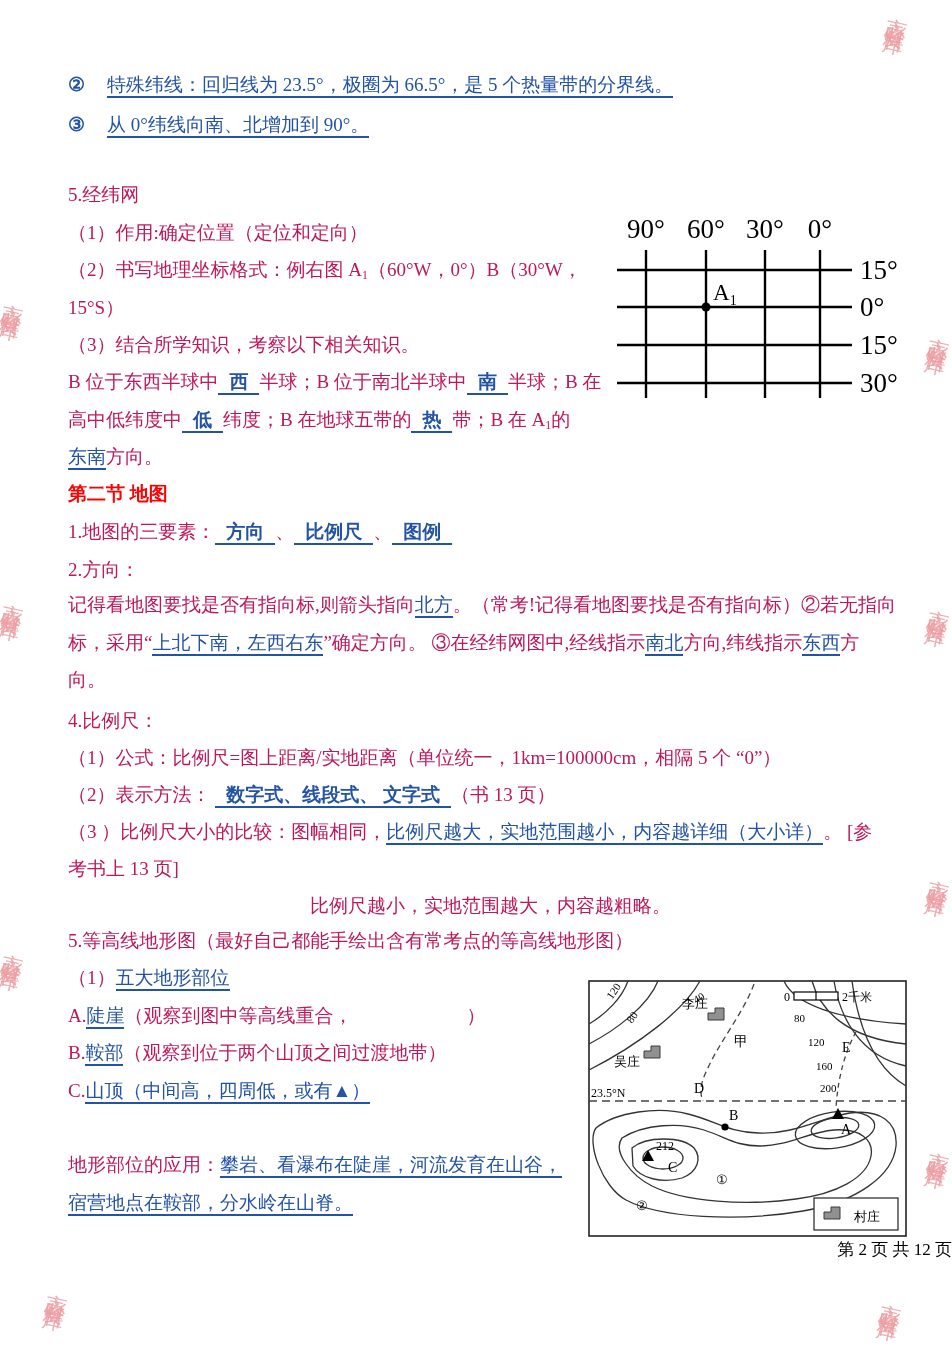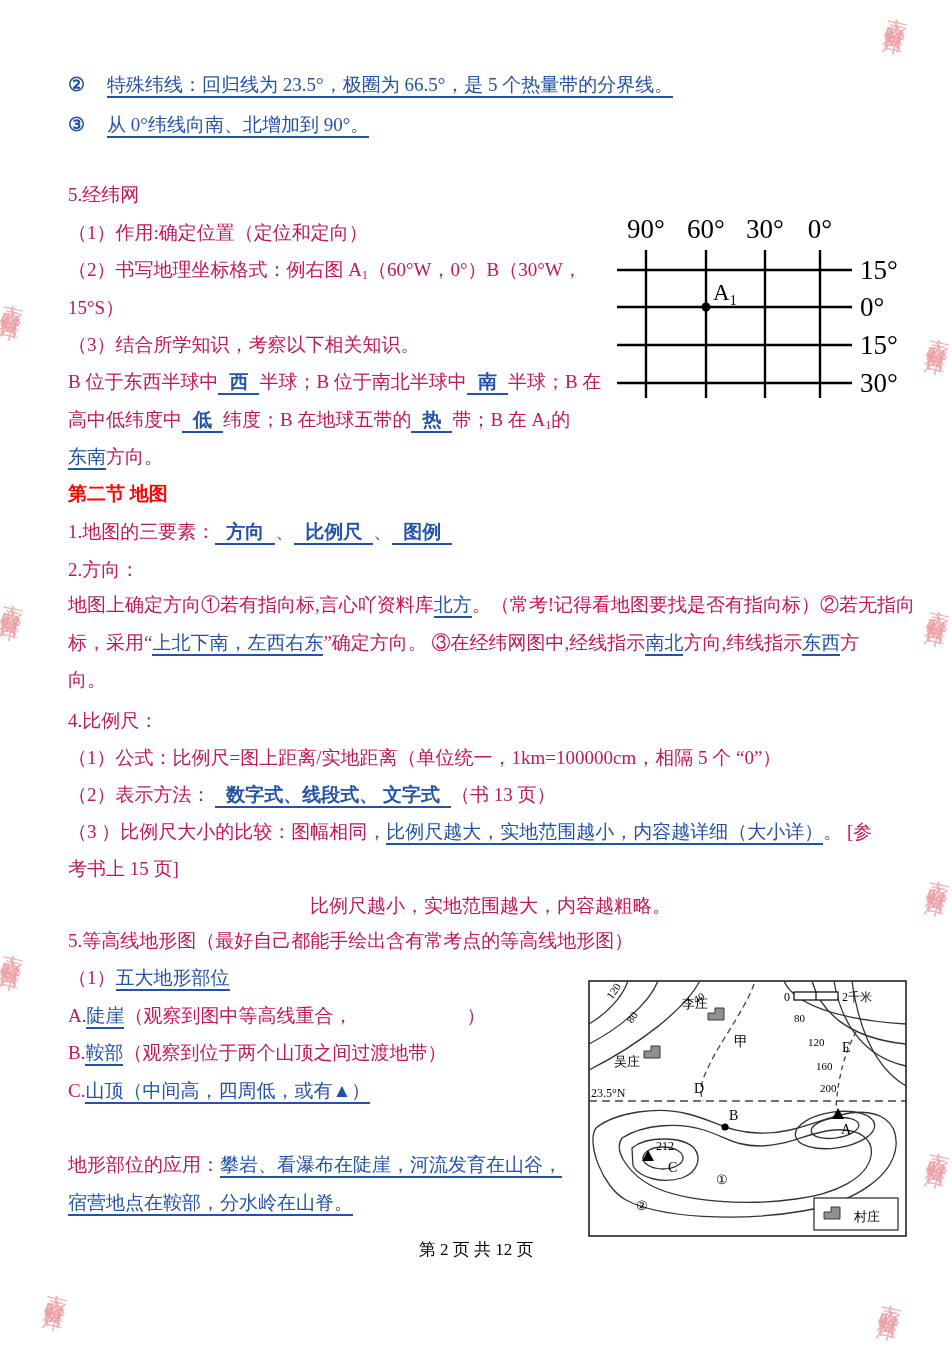--- a/index.html
+++ b/index.html
@@ -13,21 +13,21 @@
     white-space:pre; line-height:1.35;
   }
   .run { display:inline; }
   .run.n   { color:#be185d; }
   .run.num { color:#2353a4; font-weight:bold; margin-right:22px; }
   .run.b   { color:#2353a4; font-weight:normal; border-bottom:2px solid #2353a4; padding-bottom:1px; }
   .run.a   { color:#2353a4; font-weight:bold; border-bottom:2px solid #2353a4; padding:0 11px 1px 11px; }
   .run.r   { color:#ff0000; font-weight:bold; }
   .run.sub { font-size:0.62em; vertical-align:-0.28em; border-bottom:none; }
   .footer {
-    position:absolute; top:1238px; left:0; width:952px; text-align:center;
+    position:absolute; top:1238px; left:0; width:952px; text-align:right;
     font-size:17px; color:#000;
   }
   .wm {
     position:absolute; writing-mode:vertical-rl; font-size:21px;
     color:rgba(235,160,164,0.85); letter-spacing:3px;
     font-family:"Liberation Sans", sans-serif;
     transform:rotate(12deg); white-space:nowrap; pointer-events:none;
   }
   .figure { position:absolute; }
   svg text { fill:#000; font-family:"Liberation Serif", serif; }
@@ -56,28 +56,28 @@
   <div class="line" style="top:220px"><span class="run n">（1）作用:确定位置（定位和定向）</span></div>
   <div class="line" style="top:257px"><span class="run n">（2）书写地理坐标格式：例右图 A</span><span class="run n sub">1</span><span class="run n">（60°W，0°）B（30°W，</span></div>
   <div class="line" style="top:295px"><span class="run n">15°S）</span></div>
   <div class="line" style="top:332px"><span class="run n">（3）结合所学知识，考察以下相关知识。</span></div>
   <div class="line" style="top:369px"><span class="run n">B 位于东西半球中</span><span class="run a">西</span><span class="run n">半球；B 位于南北半球中</span><span class="run a">南</span><span class="run n">半球；B 在</span></div>
   <div class="line" style="top:407px"><span class="run n">高中低纬度中</span><span class="run a">低</span><span class="run n">纬度；B 在地球五带的</span><span class="run a">热</span><span class="run n">带；B 在 A</span><span class="run n sub">1</span><span class="run n">的</span></div>
   <div class="line" style="top:444px"><span class="run b">东南</span><span class="run n">方向。</span></div>
   <div class="line" style="top:481px"><span class="run r">第二节 地图</span></div>
   <div class="line" style="top:519px"><span class="run n">1.地图的三要素：</span><span class="run a">方向</span><span class="run n">、</span><span class="run a">比例尺</span><span class="run n">、</span><span class="run a">图例</span></div>
   <div class="line" style="top:557px"><span class="run n">2.方向：</span></div>
-  <div class="line" style="top:592px"><span class="run n">地图上确定方向①若有指向标,言心吖资料库</span><span class="run b">北方</span><span class="run n">。（常考!记得看地图要找是否有指向标）②若无指向</span></div>
+  <div class="line" style="top:592px"><span class="run n">记得看地图要找是否有指向标,则箭头指向</span><span class="run b">北方</span><span class="run n">。（常考!记得看地图要找是否有指向标）②若无指向</span></div>
   <div class="line" style="top:630px"><span class="run n">标，采用“</span><span class="run b">上北下南，左西右东</span><span class="run n">”确定方向。 ③在经纬网图中,经线指示</span><span class="run b">南北</span><span class="run n">方向,纬线指示</span><span class="run b">东西</span><span class="run n">方</span></div>
   <div class="line" style="top:667px"><span class="run n">向。</span></div>
   <div class="line" style="top:708px"><span class="run n">4.比例尺：</span></div>
   <div class="line" style="top:745px"><span class="run n">（1）公式：比例尺=图上距离/实地距离（单位统一，1km=100000cm，相隔 5 个 “0”）</span></div>
   <div class="line" style="top:782px"><span class="run n">（2）表示方法： </span><span class="run a">数字式、线段式、 文字式</span><span class="run n">（书 13 页）</span></div>
   <div class="line" style="top:819px"><span class="run n">（3 ）比例尺大小的比较：图幅相同，</span><span class="run b">比例尺越大，实地范围越小，内容越详细（大小详）</span><span class="run n">。 [参</span></div>
-  <div class="line" style="top:856px"><span class="run n">考书上 15 页]</span></div>
+  <div class="line" style="top:856px"><span class="run n">考书上 13 页]</span></div>
   <div class="line" style="top:893px; left:310px"><span class="run n">比例尺越小，实地范围越大，内容越粗略。</span></div>
   <div class="line" style="top:928px"><span class="run n">5.等高线地形图（最好自己都能手绘出含有常考点的等高线地形图）</span></div>
   <div class="line" style="top:965px"><span class="run n">（1）</span><span class="run b">五大地形部位</span></div>
   <div class="line" style="top:1003px"><span class="run n">A.</span><span class="run b">陡崖</span><span class="run n">（观察到图中等高线重合，</span><span class="run n">　　　　　　</span><span class="run n">）</span></div>
   <div class="line" style="top:1040px"><span class="run n">B.</span><span class="run b">鞍部</span><span class="run n">（观察到位于两个山顶之间过渡地带）</span></div>
   <div class="line" style="top:1078px"><span class="run n">C.</span><span class="run b">山顶（中间高，四周低，或有▲）</span></div>
   <div class="line" style="top:1152px"><span class="run n">地形部位的应用：</span><span class="run b">攀岩、看瀑布在陡崖，河流发育在山谷，</span></div>
   <div class="line" style="top:1190px"><span class="run b">宿营地点在鞍部，分水岭在山脊。</span></div>
 
   <div class="figure" style="left:612px; top:210px;">

